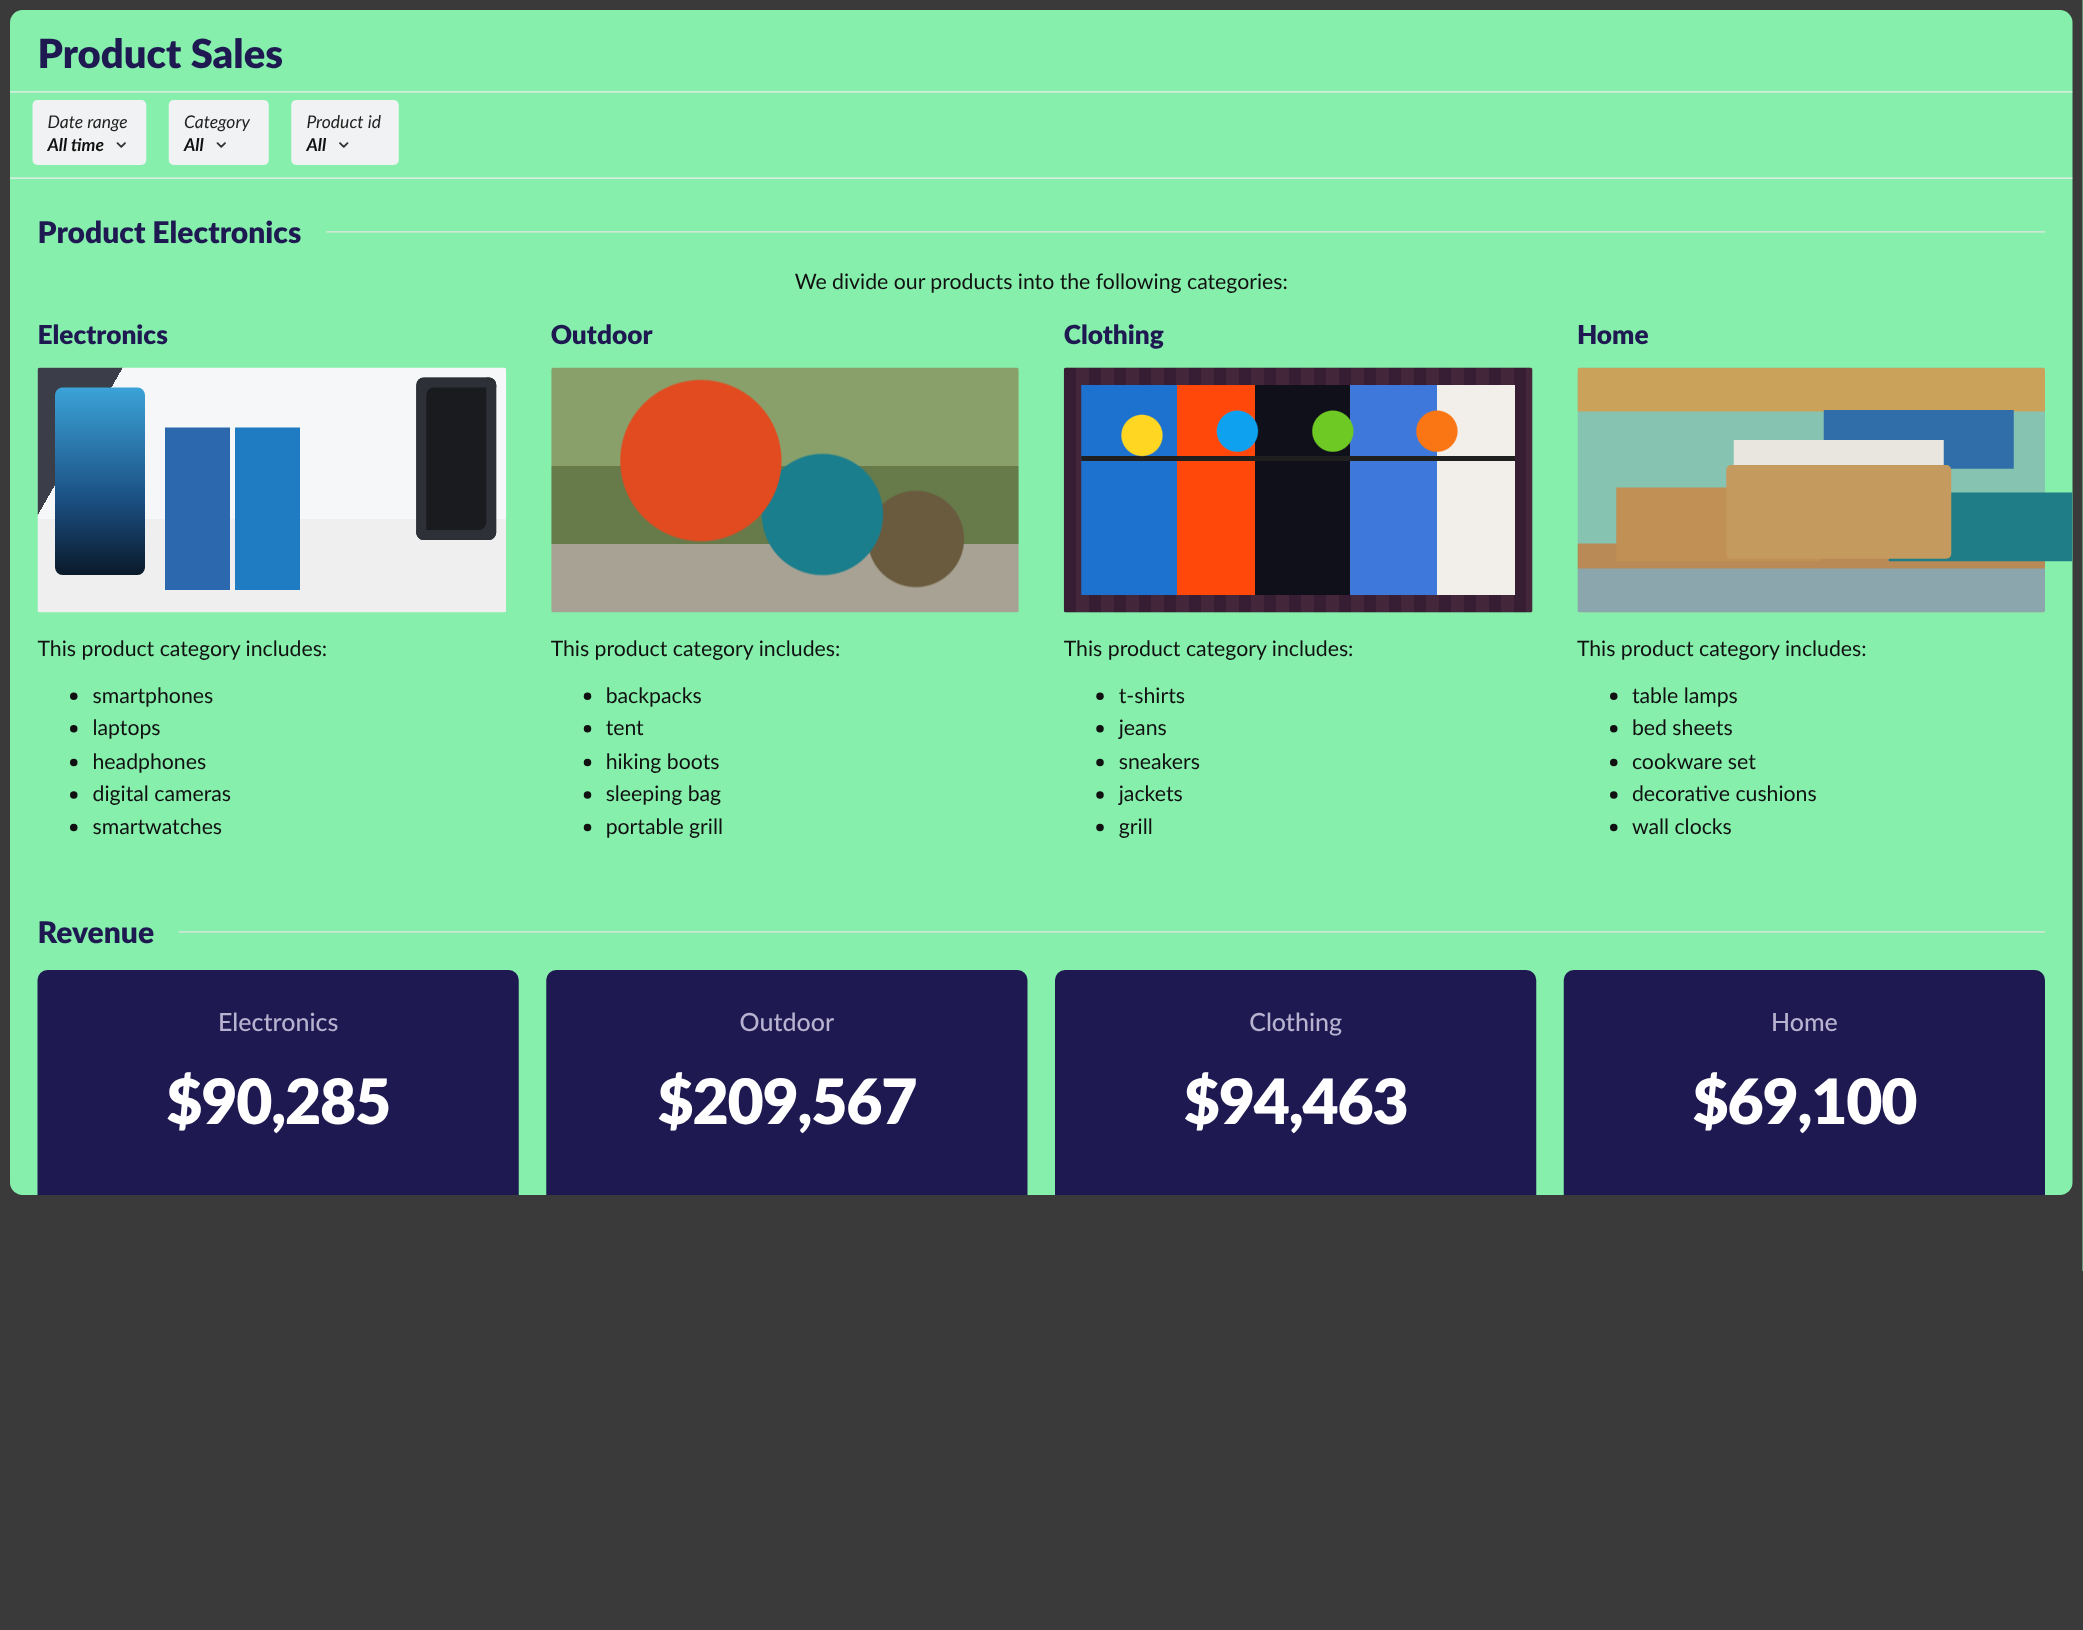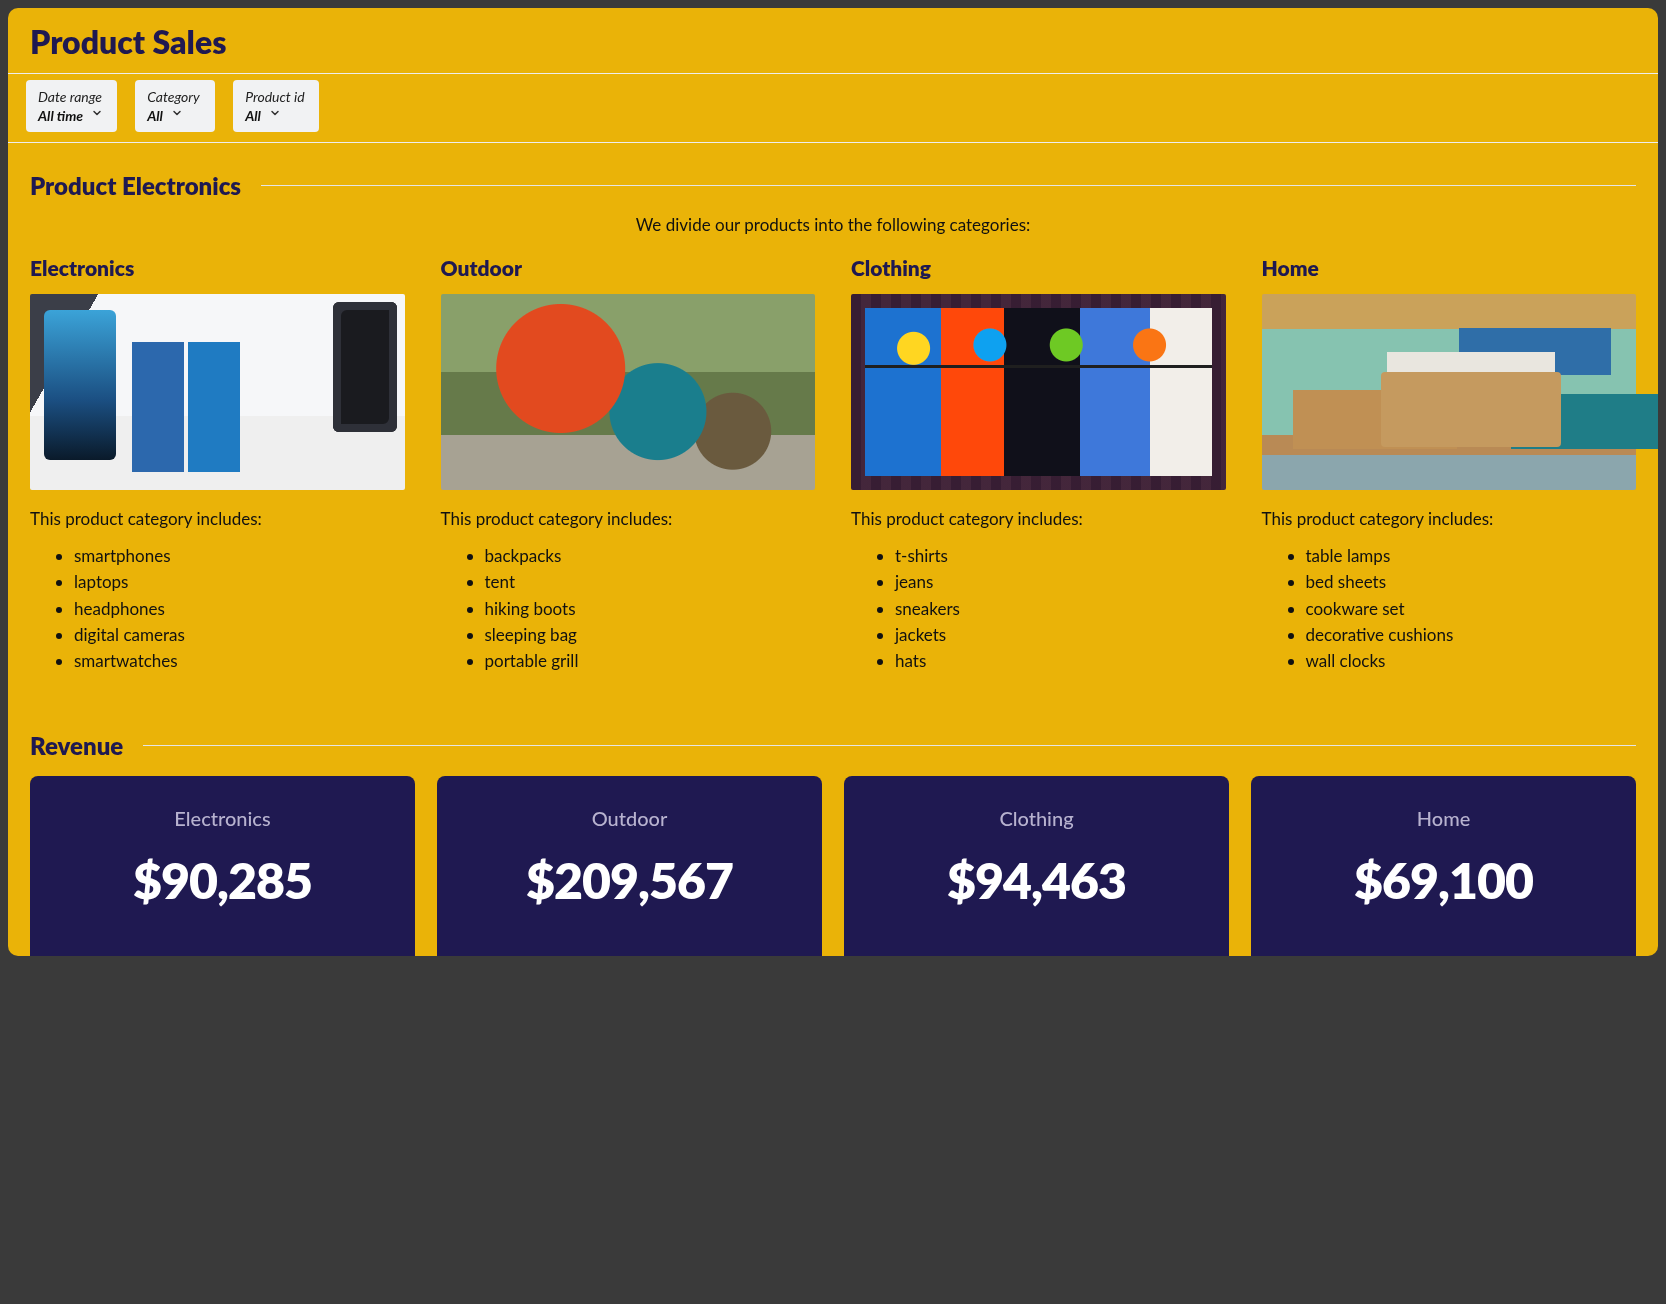--- a/index.html
+++ b/index.html
@@ -3,21 +3,21 @@
 <meta charset="utf-8">
 <style>
   * { box-sizing: border-box; margin: 0; padding: 0; }
   body {
     font-family: "Lato", "Helvetica Neue", Arial, sans-serif;
     background: #3a3a3a;
     padding: 8px;
     color: #111;
   }
   .window {
-    background: #eab308;
+    background: #86efac;
     border-radius: 10px;
     overflow: hidden;
     height: 948px;
     display: flex;
     flex-direction: column;
   }
   .titlebar {
     padding: 14px 22px 12px;
   }
   .title {
@@ -42,20 +42,21 @@
     gap: 2px;
     cursor: pointer;
     min-width: 80px;
   }
   .filter-label {
     font-size: 14px;
     color: #222;
   }
   .filter-value-row {
     display: flex;
+    align-items: center;
     gap: 8px;
   }
   .filter-value {
     font-size: 14px;
     font-weight: 700;
     color: #111;
   }
   .chev {
     display: inline-flex;
   }
@@ -287,21 +288,21 @@
         </div>
         <div class="cat-col">
           <div class="cat-title">Clothing</div>
           <div class="cat-img img-clothing"></div>
           <div class="cat-desc">This product category includes:</div>
           <ul class="cat-list">
             <li>t-shirts</li>
             <li>jeans</li>
             <li>sneakers</li>
             <li>jackets</li>
-            <li>hats</li>
+            <li>grill</li>
           </ul>
         </div>
         <div class="cat-col">
           <div class="cat-title">Home</div>
           <div class="cat-img img-home"></div>
           <div class="cat-desc">This product category includes:</div>
           <ul class="cat-list">
             <li>table lamps</li>
             <li>bed sheets</li>
             <li>cookware set</li>

